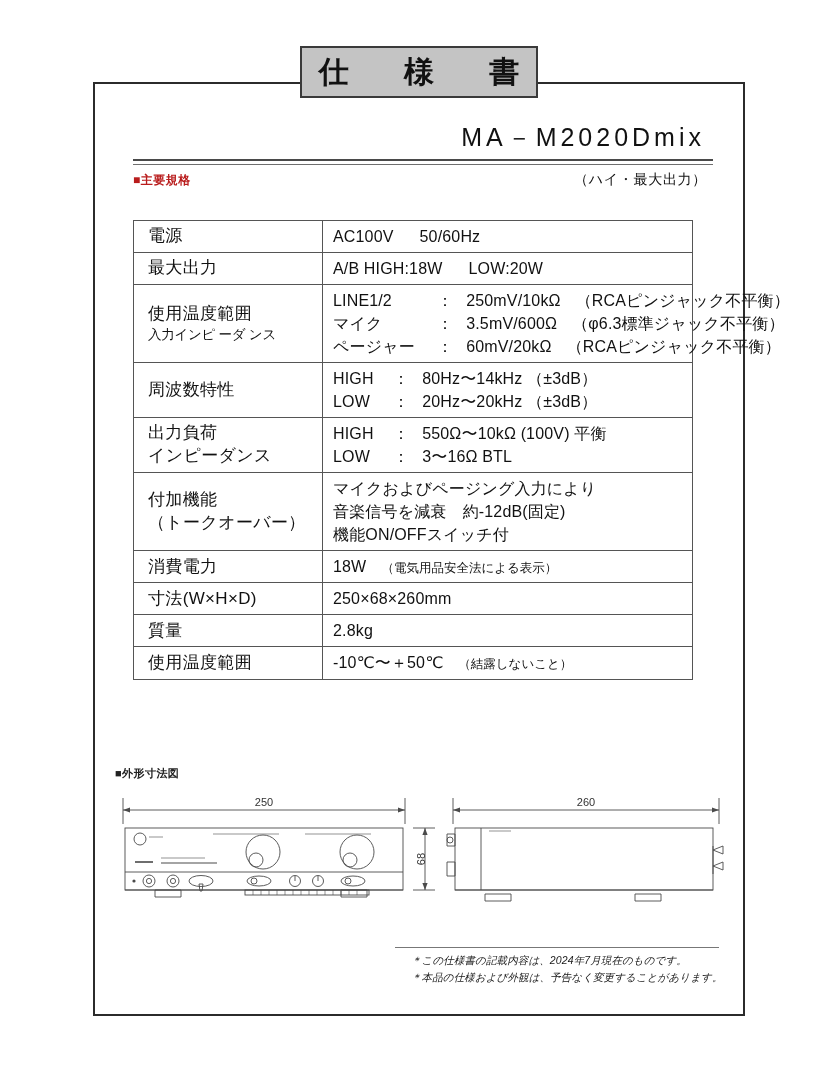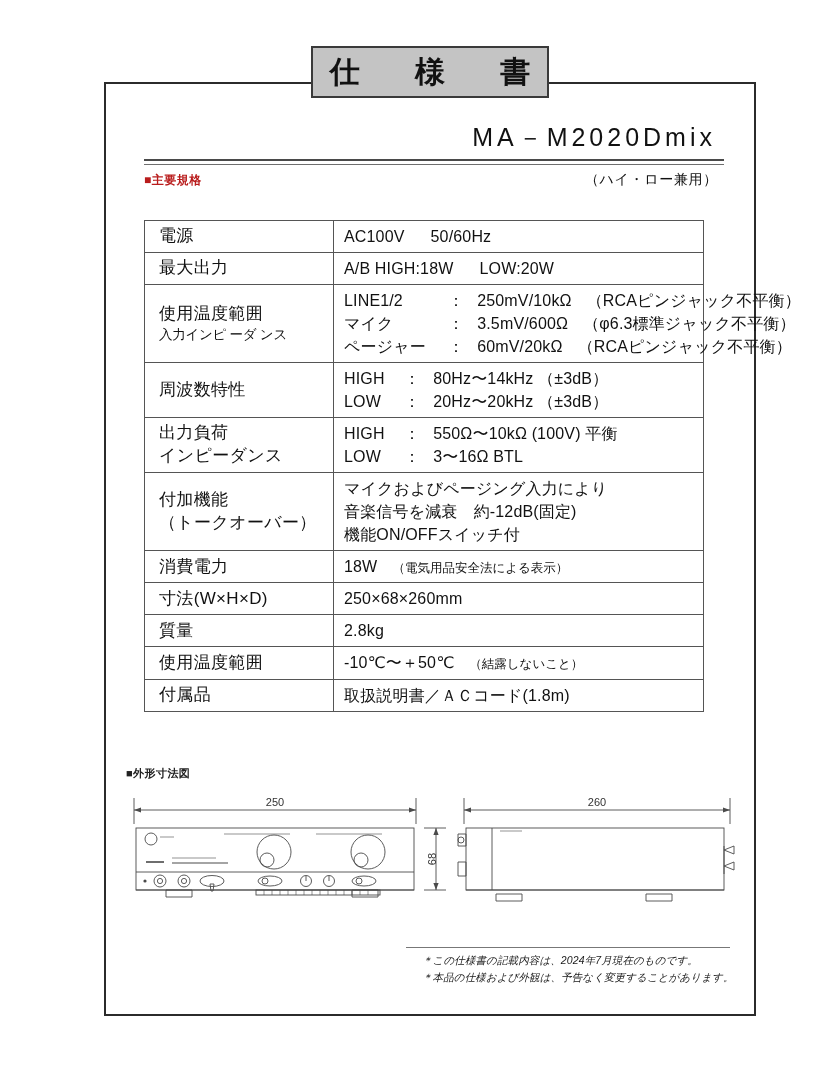--- a/index.html
+++ b/index.html
@@ -19,21 +19,20 @@
   
   #page {
     position: absolute;
     left: 93px;
     top: 82px;
     width: 652px;
     height: 934px;
     border: 2px solid #2b2b2b;
     box-sizing: border-box;
     background: #fff;
-    margin-left: 11px;
   }
 
   
   #title-plate {
     position: absolute;
     left: 0;
     right: 0;
     top: -38px;
     margin: 0 auto;
     width: 238px;
@@ -189,21 +188,21 @@
 
   <div id="title-plate">
     <span>仕　様　書</span>
   </div>
 
   <div id="heading">
     <div class="prod-model">MA－M2020Dmix</div>
     <div class="rule-double"></div>
     <div class="sub-line">
       <span class="section-tag">■主要規格</span>
-      <span class="hi-lo">（ハイ・ロー兼用）</span>
+      <span class="hi-lo">（ハイ・最大出力）</span>
     </div>
   </div>
 
   <table id="spec-table">
     <tbody>
         <tr>
           <td class="k ">
             <div>電源</div>
           </td>
           <td class="v">
@@ -334,30 +333,20 @@
           </td>
         </tr>
         <tr>
           <td class="k ">
             <div>使用温度範囲</div>
           </td>
           <td class="v">
             <div class="vrow">
               <span class="lbl">-10℃〜＋50℃</span>
               <span class="small" style="padding-left: 3px;">（結露しないこと）</span>
-            </div>
-          </td>
-        </tr>
-        <tr>
-          <td class="k ">
-            <div>付属品</div>
-          </td>
-          <td class="v">
-            <div class="vrow">
-              <span class="lbl">取扱説明書／ＡＣコード(1.8m)</span>
             </div>
           </td>
         </tr>
       </tbody>
   </table>
 
   <div id="draw-tag">■外形寸法図</div>
 
   <svg id="drawing" viewBox="0 0 616 140">
     <g fill="none" stroke="#4a4a4a" stroke-width="0.9">

